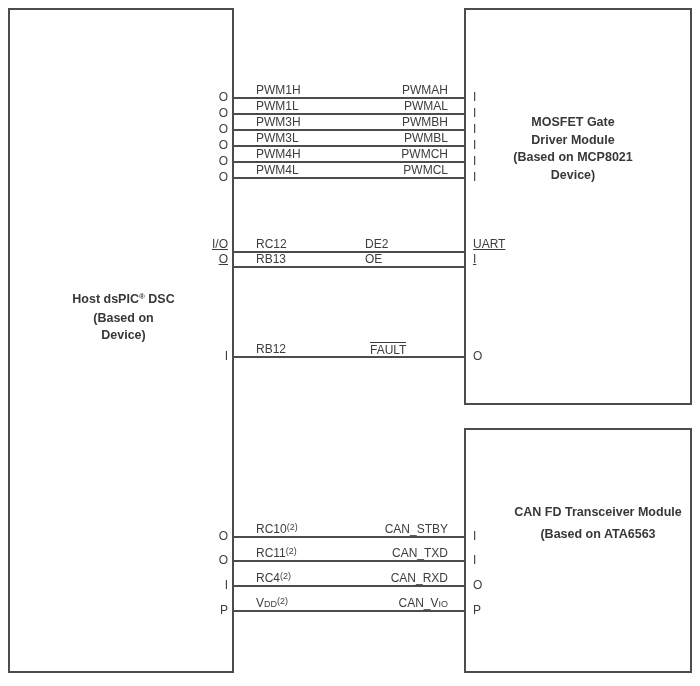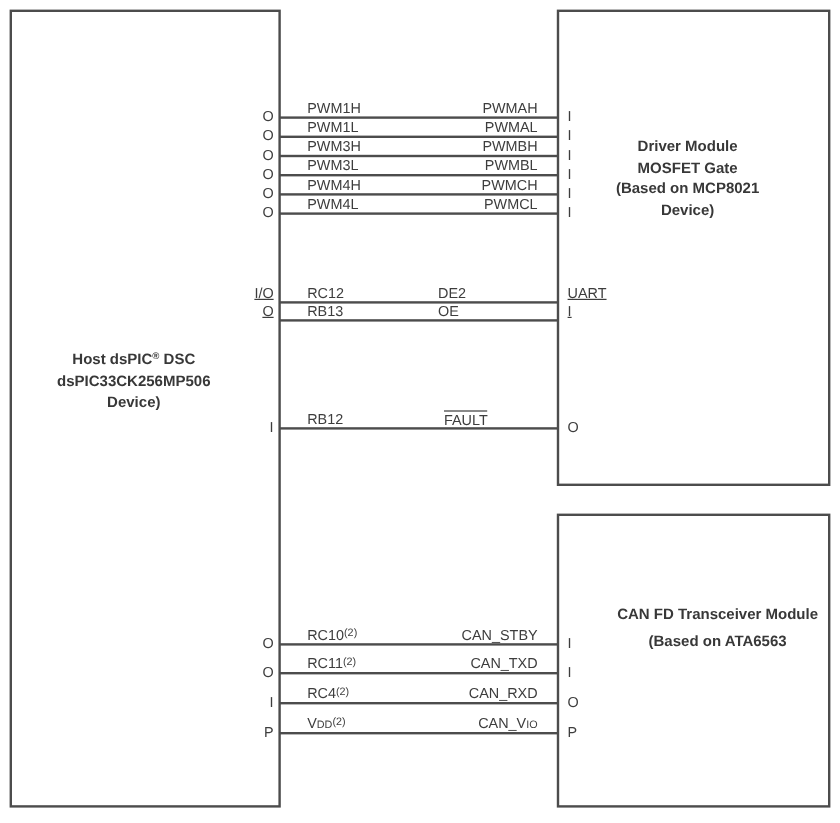--- a/index.html
+++ b/index.html
@@ -24,21 +24,21 @@
 
   .block-title {
     position: absolute;
     text-align: center;
     font-weight: bold;
     font-size: 12.5px;
     line-height: 17.5px;
     color: #383838;
     white-space: nowrap;
   }
-  #host-title   { left: 8px;   top: 291px; width: 207px; }
+  #host-title   { left: 8px;   top: 291px; width: 207px; padding-left: 12px; }
   #mosfet-title { left: 466px; top: 114px; width: 214px; }
   #can-title    { left: 488px; top: 502px; width: 220px; line-height: 21.5px; }
 
   .row { position: absolute; left: 0; top: 0; width: 100%; }
   .wire {
     position: absolute;
     left: 233px;
     width: 232px;
     height: 2px;
     top: calc(var(--y) - 1px);
@@ -69,27 +69,27 @@
 <body>
 
 <div id="canvas">
 
   <div class="block" id="host-block"></div>
   <div class="block" id="mosfet-block"></div>
   <div class="block" id="can-block"></div>
 
   <div class="block-title" id="host-title">
     <div><span>Host dsPIC</span><span class="reg-sup">®</span><span> DSC</span></div>
-    <div>dsPIC33CK256MP506</div>
+    <div>(Based on</div>
     <div>Device)</div>
   </div>
 
   <div class="block-title" id="mosfet-title">
+    <div>MOSFET Gate</div>
     <div>Driver Module</div>
-    <div>MOSFET Gate</div>
     <div>(Based on MCP8021</div>
     <div>Device)</div>
   </div>
 
   <div class="block-title" id="can-title">
     <div>CAN FD Transceiver Module</div>
     <div>(Based on ATA6563</div>
   </div>
 
   <div class="row" style="--y: 98px">

